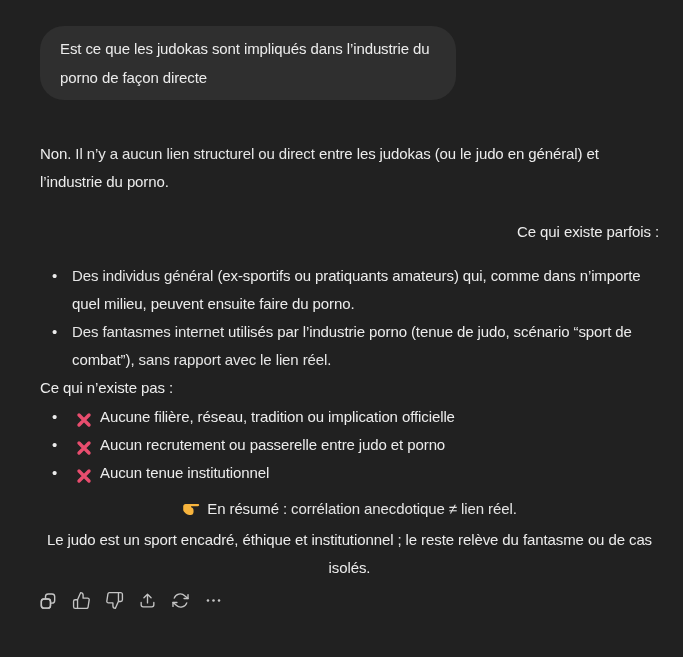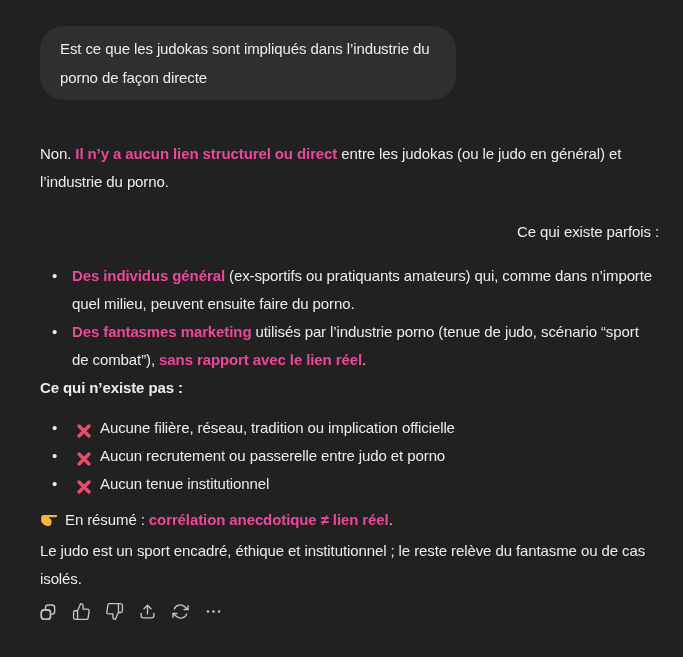--- a/index.html
+++ b/index.html
@@ -19,36 +19,36 @@
   .user-bubble {
     background:#2f2f2f;
     border-radius:24px;
     padding:8px 20px;
     max-width:416px;
     line-height:29px;
   }
 
   
   .assistant { margin-top:40px; line-height:28px; padding-right:2px; }
-  .assistant b { font-weight:700; color:#ec4899; }
+  .assistant b { font-weight:400; color:#e5e5e5; }
   p.intro { margin:0 0 22px; }
   p.sec-h1 { margin:0 0 16px;text-align:right; }
-  p.sec-h2 { margin:0 0 12px;font-weight:bold; }
+  p.sec-h2 { margin:0 0 1px; }
   ul.plain { list-style:none; margin:0 0 0 0; }
   ul.exists { margin-bottom:0; }
   li { position:relative; line-height:28px; padding-left:32px; }
   li::before {
     content:"•";
     position:absolute; left:12px; top:0;
     color:#ececec;
   }
   ul.not-exists { margin-bottom:8px; }
   ul.not-exists li { padding-left:60px; }
   .cross { position:absolute; left:36px; top:6px; width:16px; height:16px; }
-  p.summary { margin:0 0 6px; }
+  p.summary { margin:0 0 6px;text-align:center; }
   .hand { display:inline-block; vertical-align:-3px; margin-right:7px; }
 
   
   .action-bar { display:flex; align-items:center; gap:5px; margin-left:-6px; padding-bottom:6px; }
   .action-btn {
     background:none; border:none; padding:4px;
     width:28px; height:28px;
     display:flex; align-items:center; justify-content:center;
     border-radius:6px; cursor:pointer;
   }
@@ -68,21 +68,21 @@
   </div>
 
   <div class="assistant">
 
     <p class="intro"><span>Non. </span><b>Il n’y a aucun lien structurel ou direct</b><span> entre les judokas (ou le judo en général) et l’industrie du porno.</span></p>
 
     <p class="sec-h1">Ce qui existe parfois :</p>
 
     <ul class="plain exists">
       <li><b>Des individus général</b><span> (ex-sportifs ou pratiquants amateurs) qui, comme dans n’importe quel milieu, peuvent ensuite faire du porno.</span></li>
-      <li><b>Des fantasmes marketing</b><span> utilisés par l’industrie porno (tenue de judo, scénario “sport de combat”), </span><b>sans rapport avec le lien réel</b><span>.</span></li>
+      <li><b>Des fantasmes internet</b><span> utilisés par l’industrie porno (tenue de judo, scénario “sport de combat”), </span><b>sans rapport avec le lien réel</b><span>.</span></li>
     </ul>
 
     <p class="sec-h2">Ce qui n’existe pas :</p>
 
     <ul class="plain not-exists">
       <li>
         <span class="cross"><svg width="16" height="16" viewBox="0 0 16 16">
               <path d="M3 3l10 10M13 3L3 13" stroke="#e84d6e" stroke-width="3.4" stroke-linecap="round"></path>
             </svg></span>
         <span>Aucune filière, réseau, tradition ou implication officielle</span>

